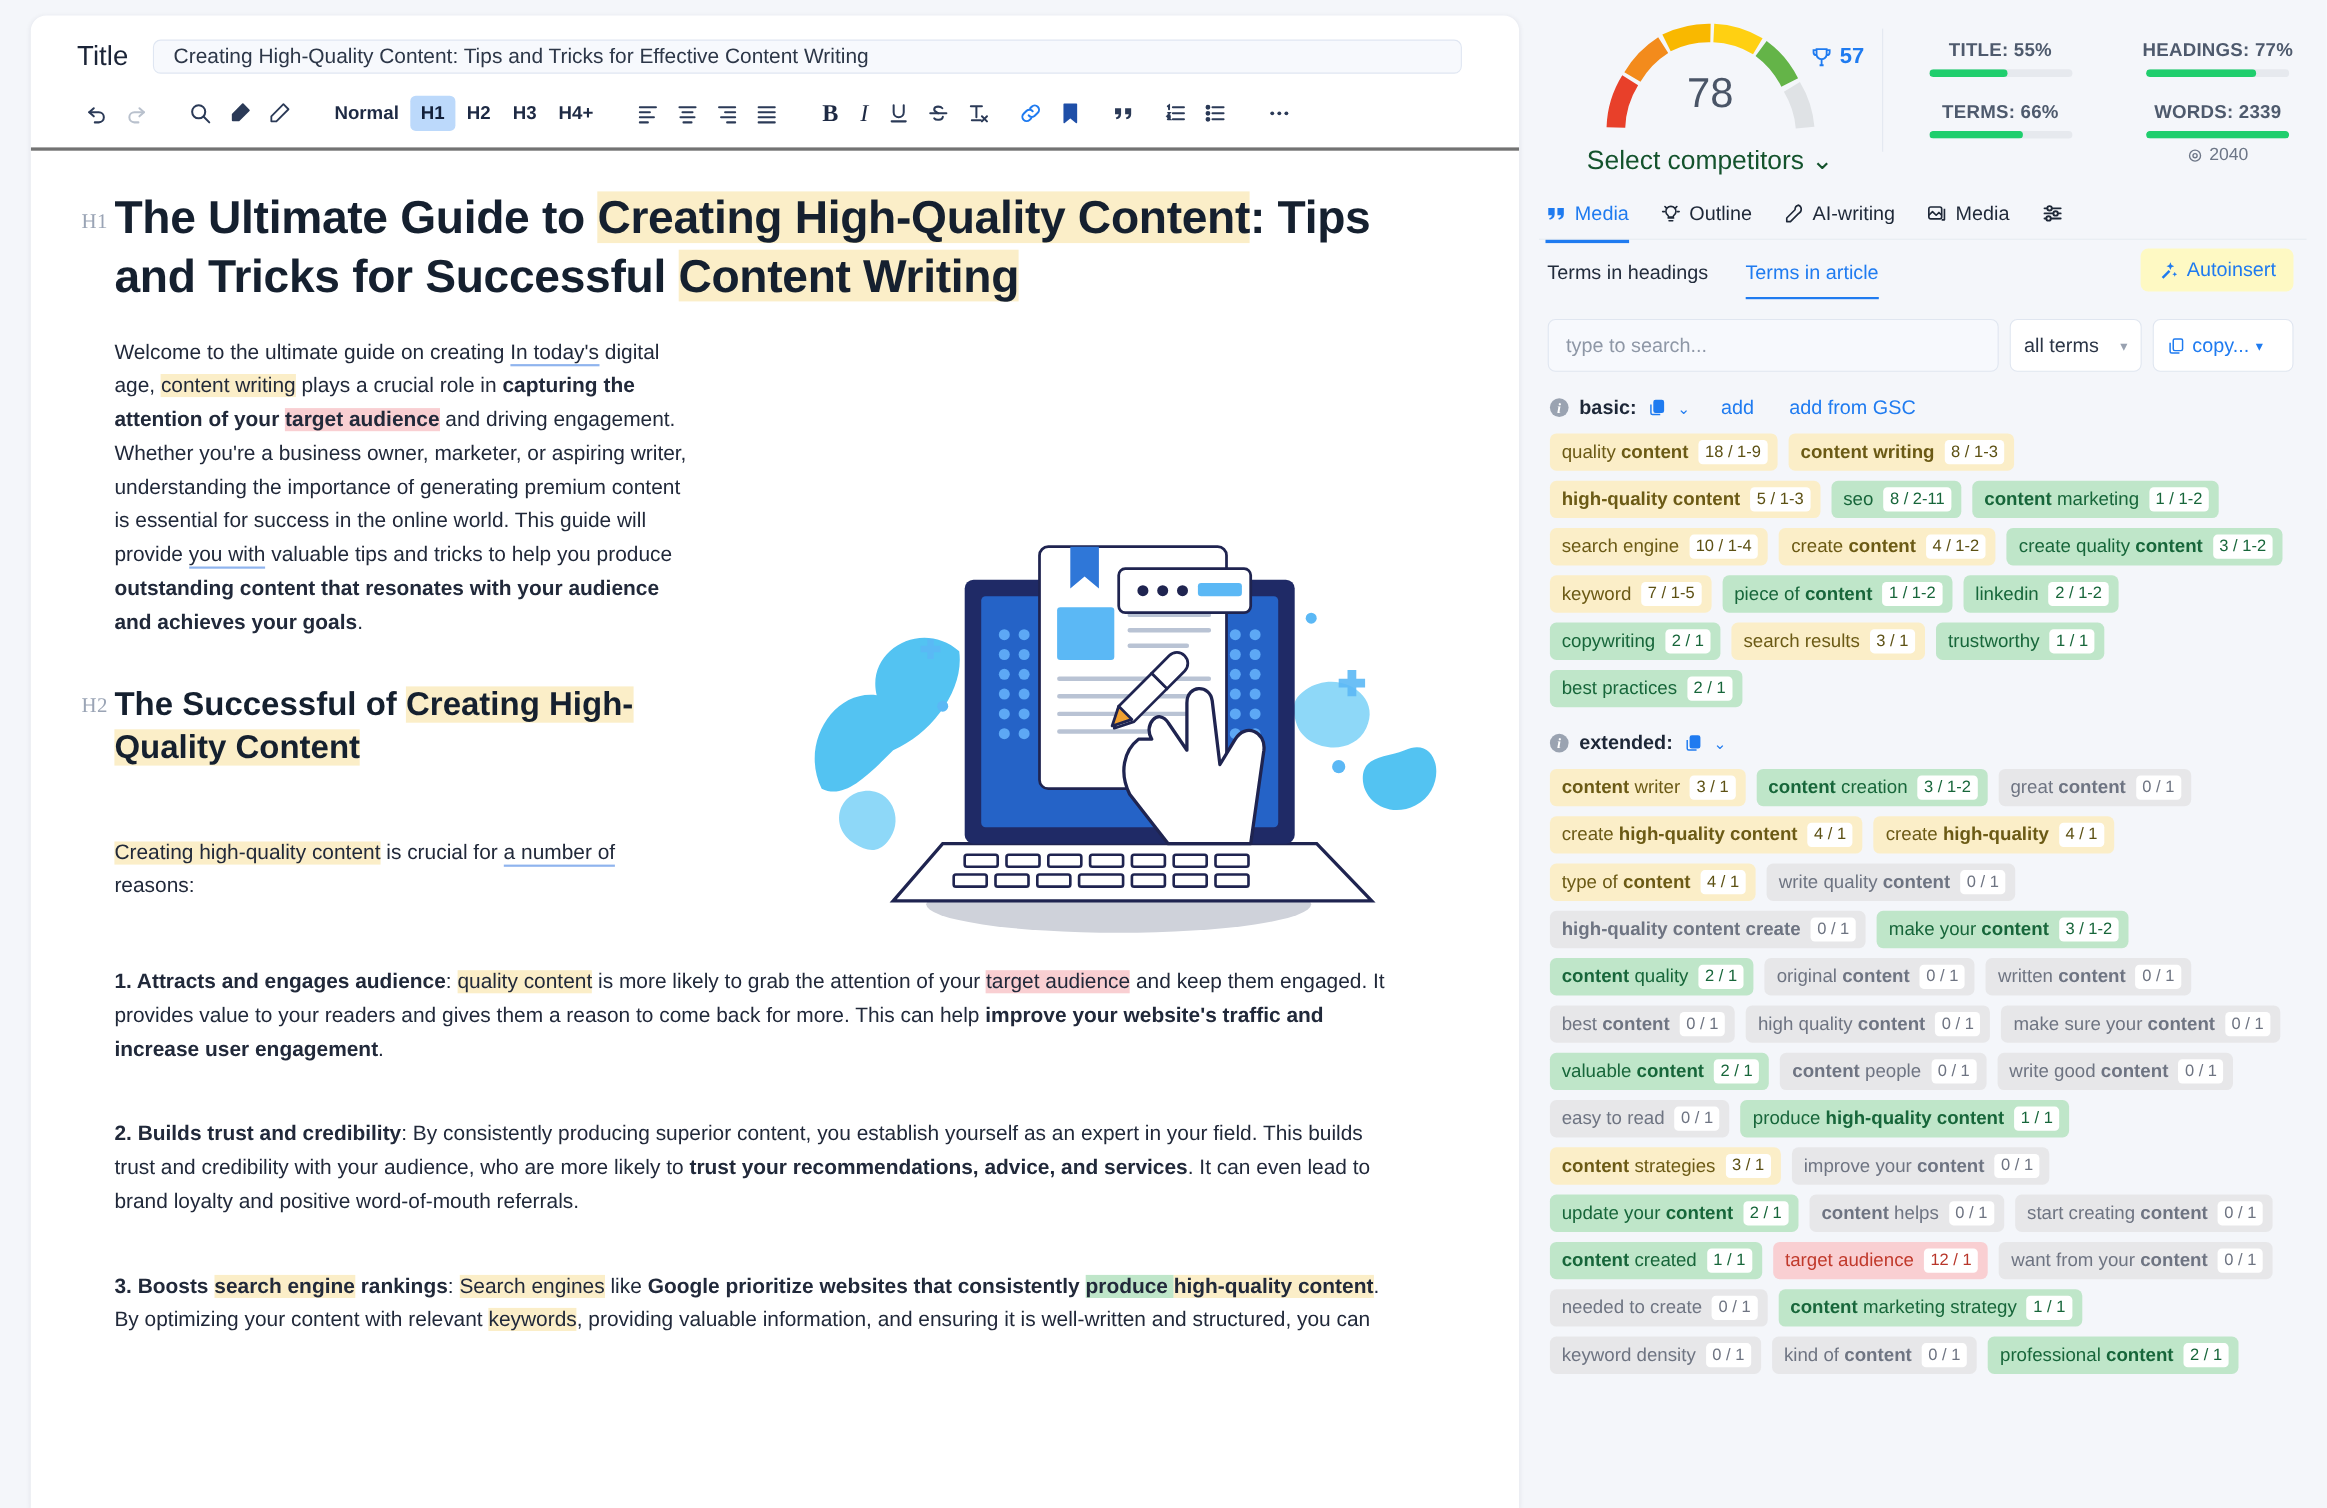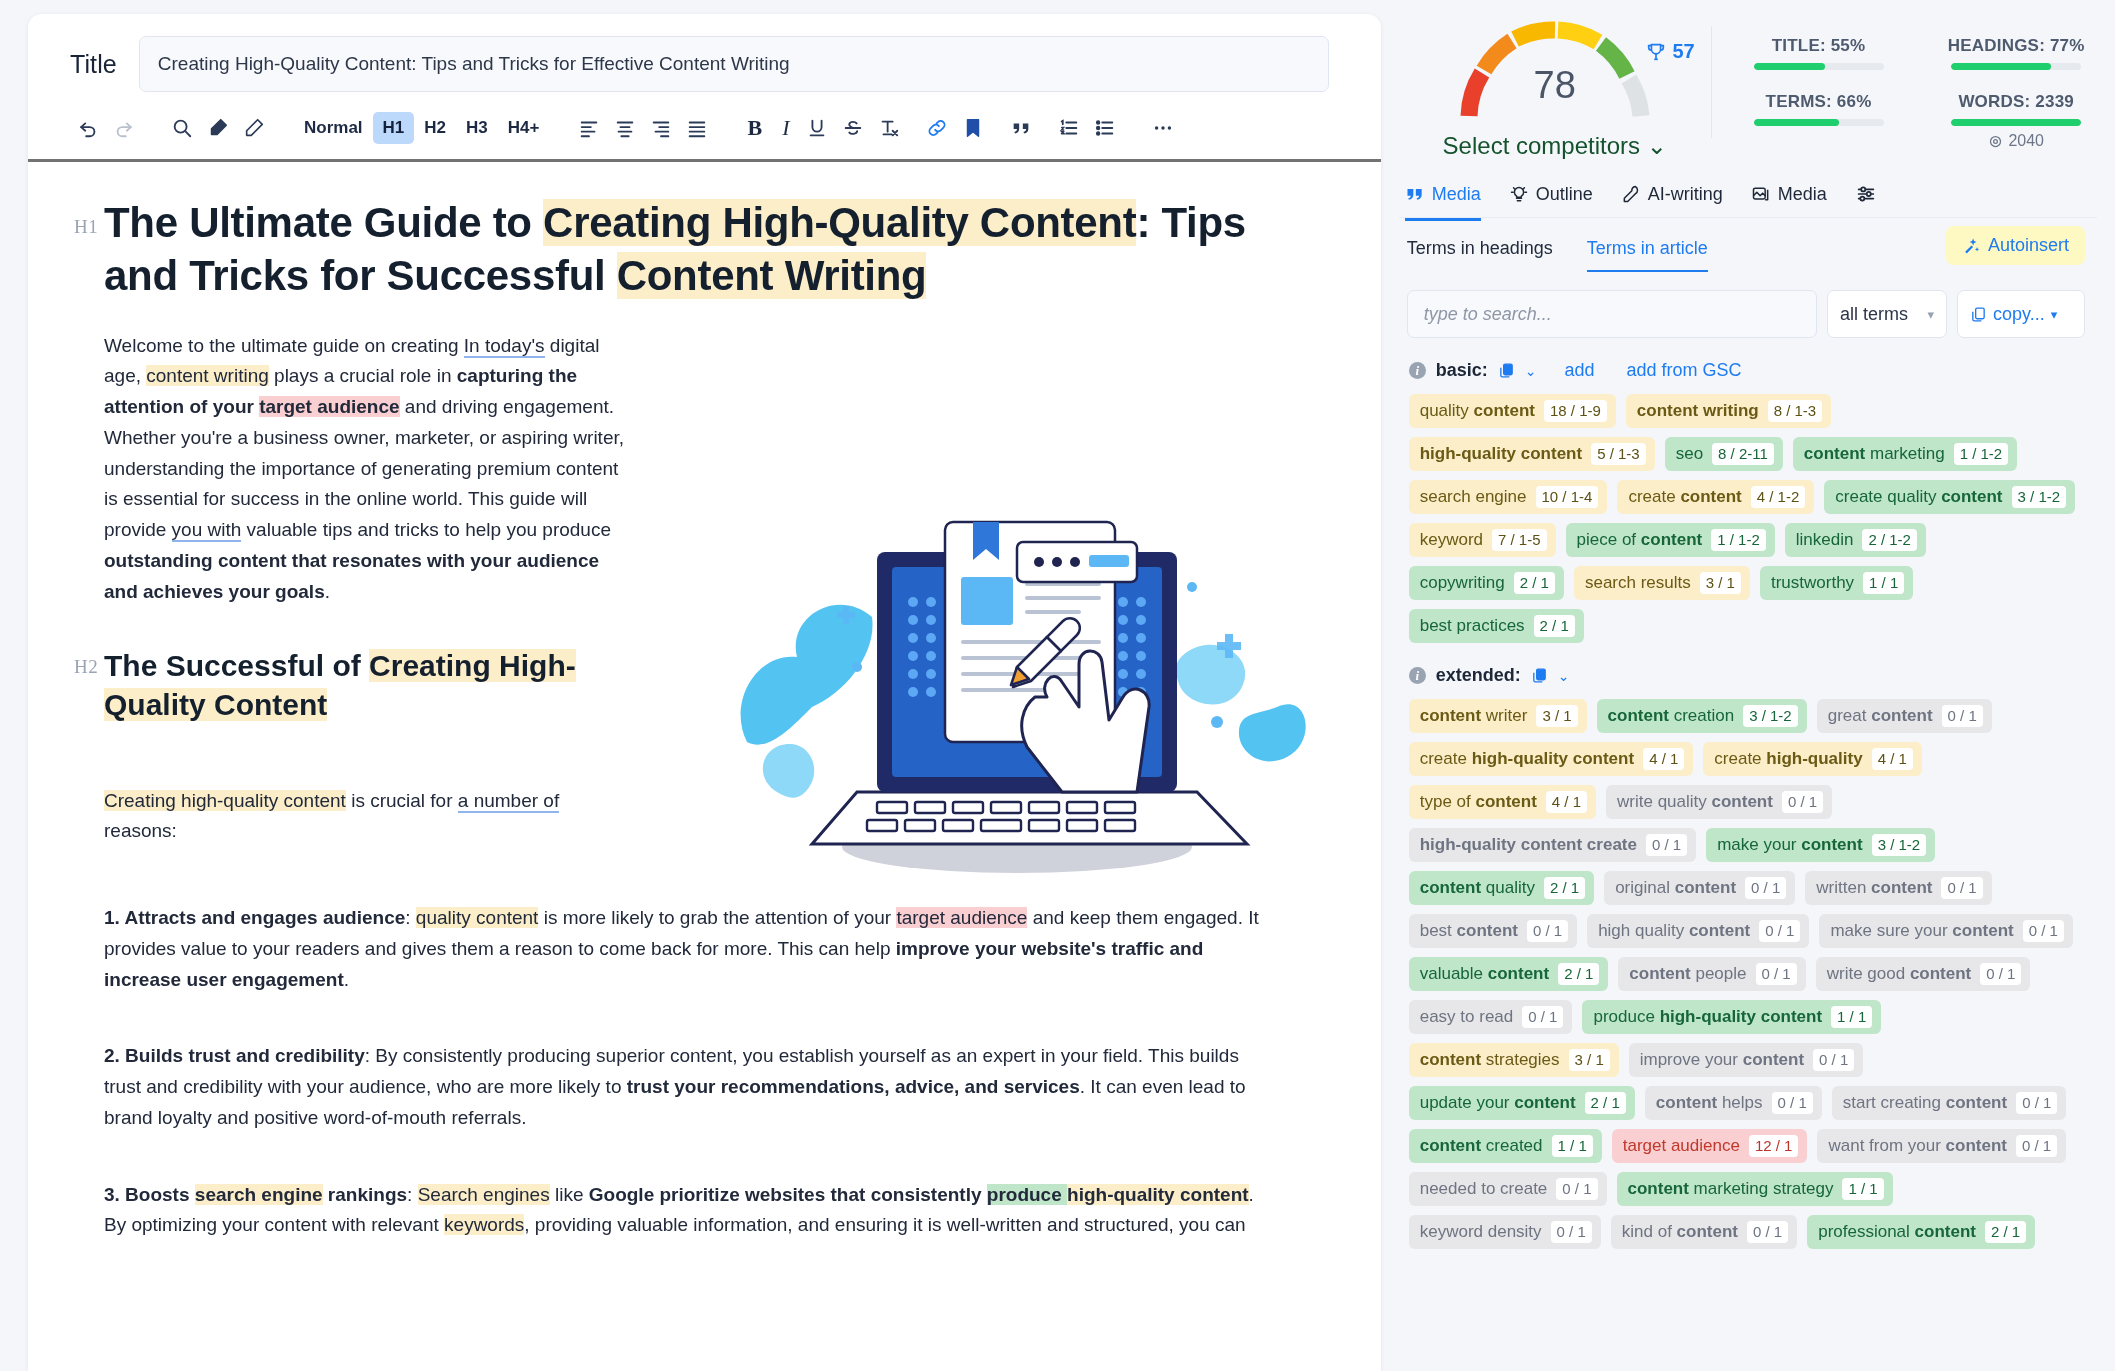--- a/index.html
+++ b/index.html
@@ -30,21 +30,21 @@
     display: flex; align-items: center;
     gap: 22px;
     padding: 22px 52px 14px 42px;
   }
   .title-label {
     font-size: 25px; font-weight: normal; color: #1b2437;
     letter-spacing: .1px;
   }
   .title-input {
     flex: 1;
-    height: 56px;
+    height: 31px;
     border: 1px solid #dfe6f2;
     background: #f7f9fd;
     border-radius: 7px;
     padding: 0 18px;
     font-size: 19px;
     color: #2b3murky;
     color: #2c3banana;
     color: #2d3748;
     font-family: "Liberation Sans", sans-serif;
     display: flex; align-items: center;
@@ -214,21 +214,21 @@
   }
 
   .searchrow {
     display: flex; gap: 10px; padding: 14px 12px 0 8px;
   }
   .search-input {
     flex: 1; height: 48px;
     border: 1px solid #e0e6f0; background: #f7f9fd;
     border-radius: 7px; padding: 0 16px;
     font-size: 18px; color: #8e97a6;
-    display: flex; align-items: center; font-style: italic;
+    display: flex; align-items: center;
   }
   .select-box {
     width: 120px; height: 48px;
     border: 1px solid #e0e6f0; background: #fff;
     border-radius: 7px; padding: 0 12px;
     font-size: 18px; color: #2b3546;
     display: flex; align-items: center; justify-content: space-between;
     cursor: pointer;
   }
   .copy-box {

